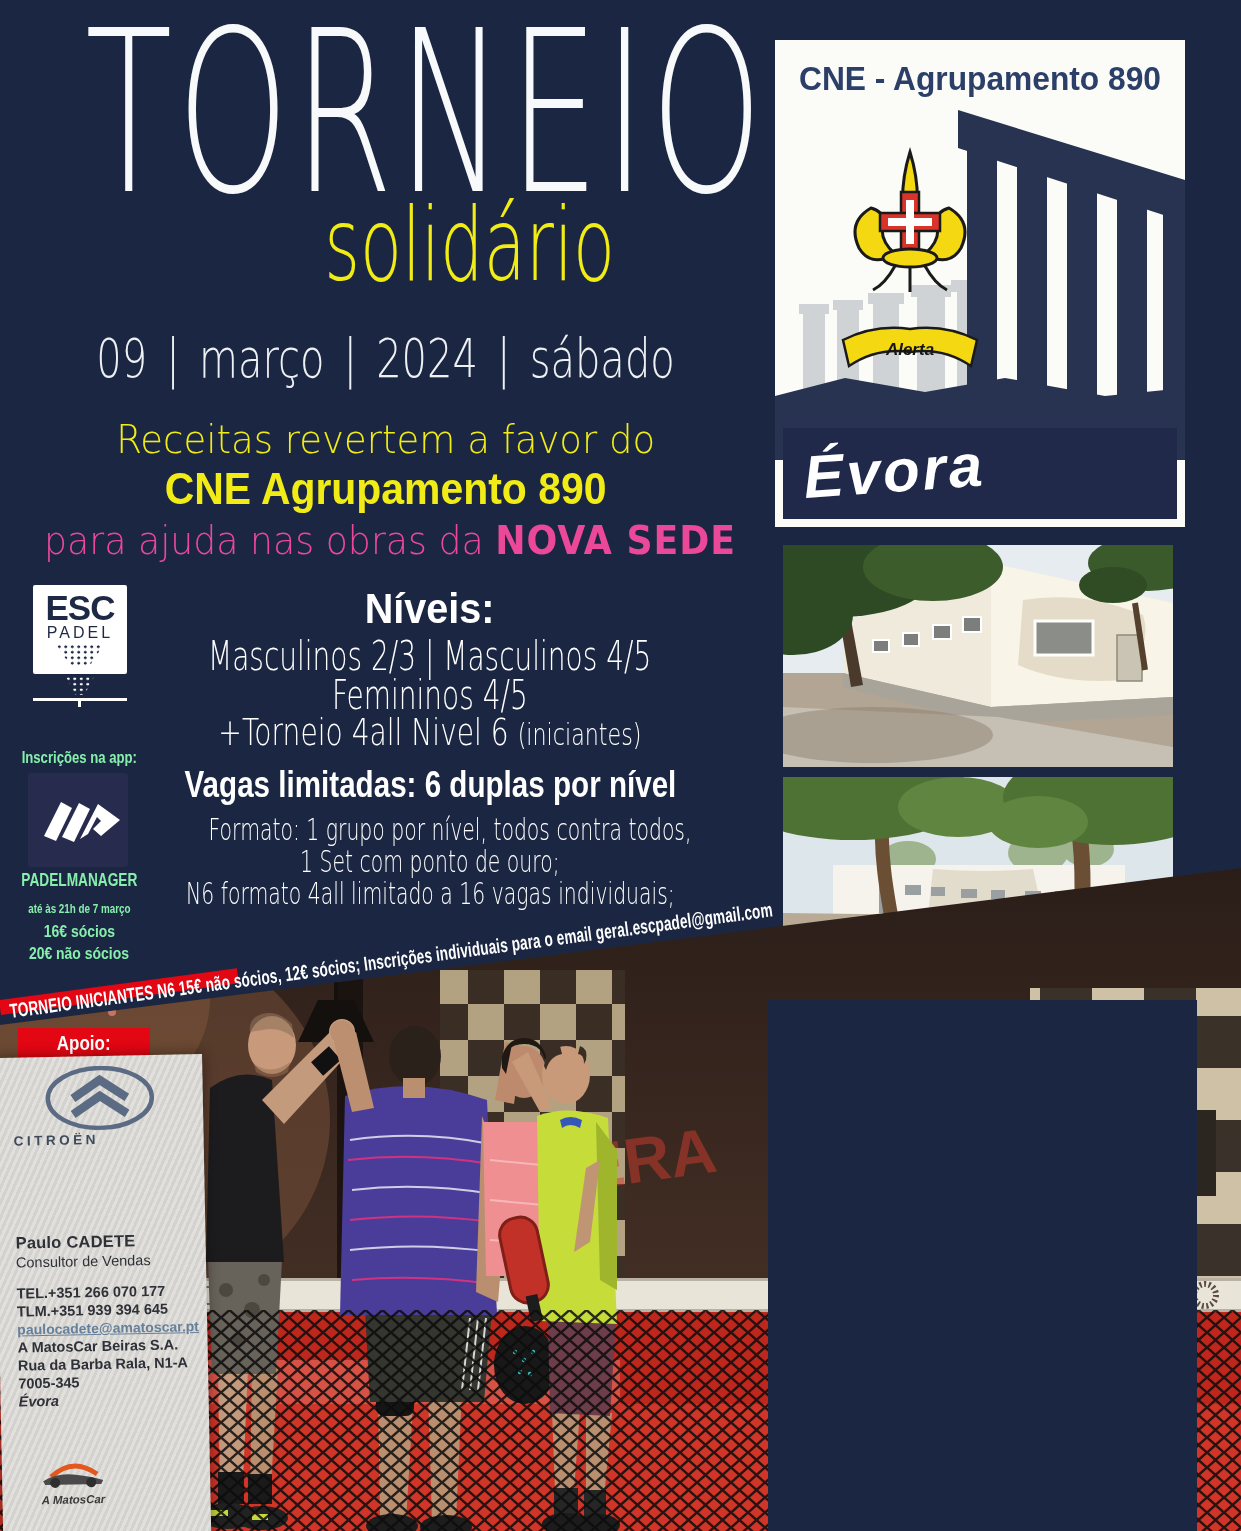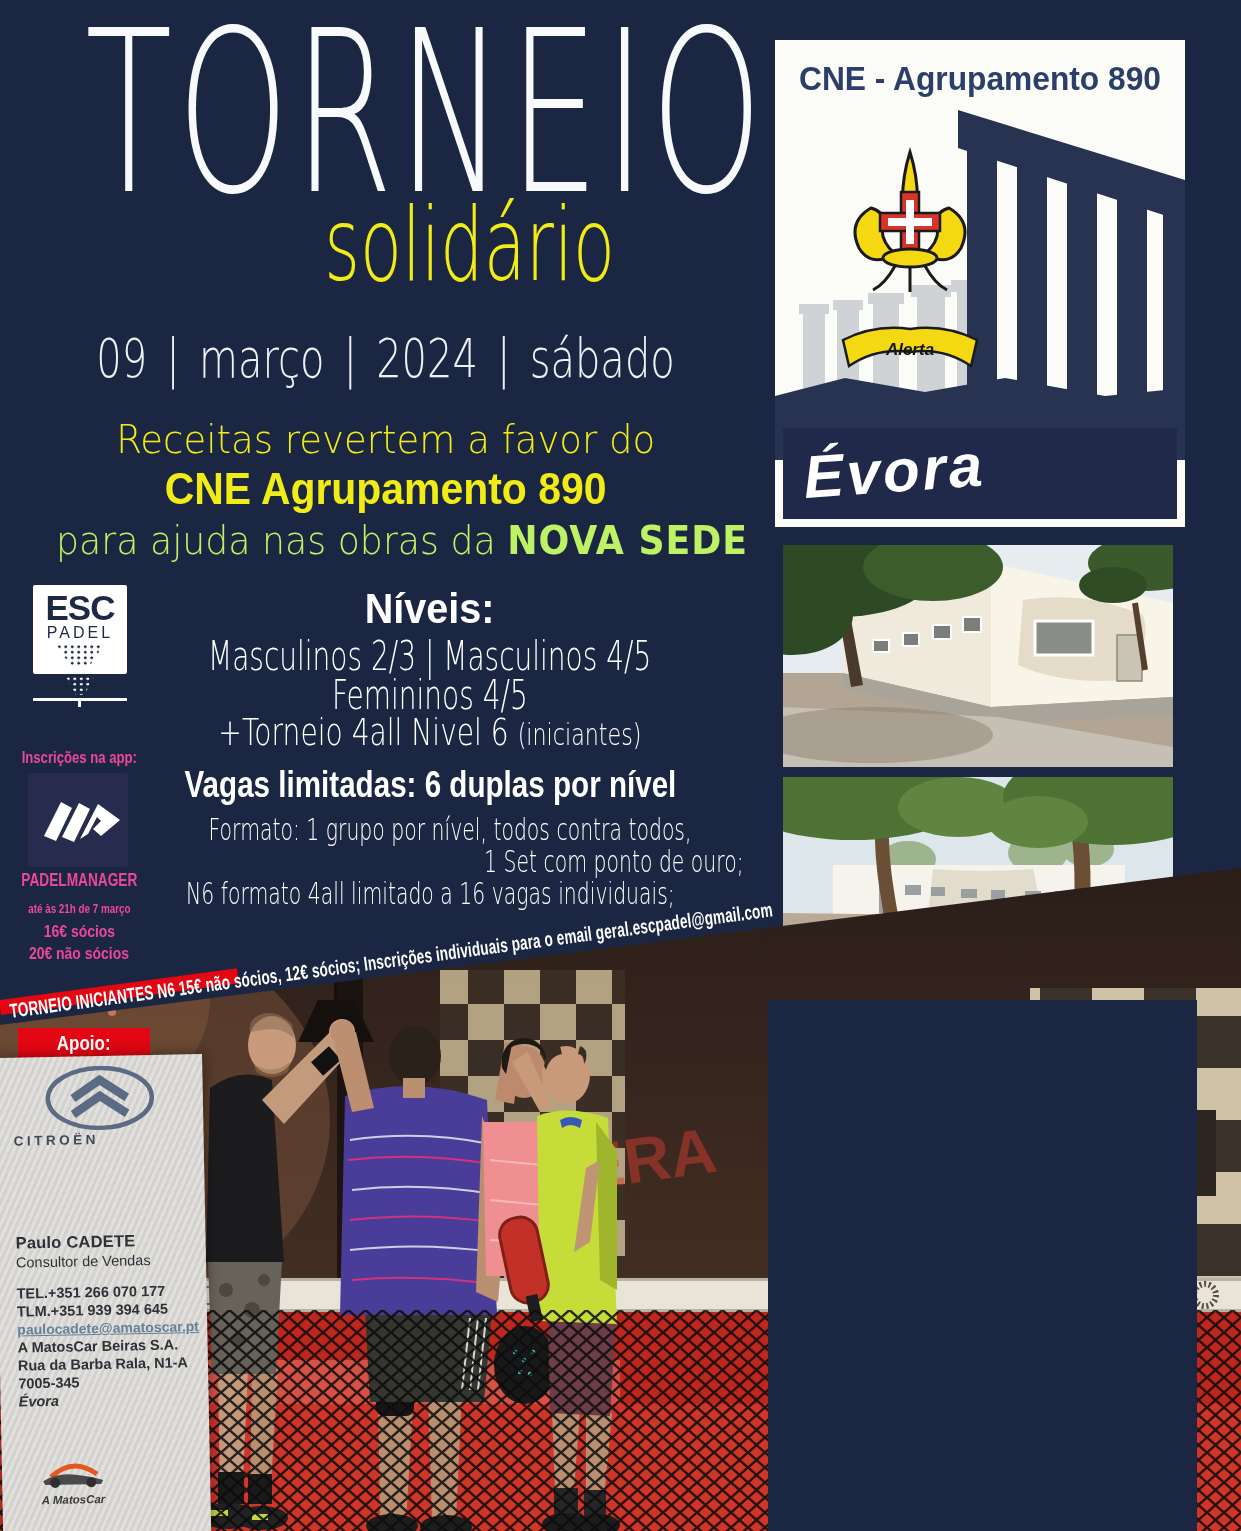--- a/index.html
+++ b/index.html
@@ -17,21 +17,21 @@
   .title .cond{font-size:178px;line-height:1.05;letter-spacing:6px;color:#f7f9fb;transform:scale(0.80,1.26);transform-origin:50% 18%;}
   .subtitle{left:170px;top:196px;width:600px;}
   .subtitle .cond{font-size:98px;line-height:1;color:#f1ec16;transform:scale(0.70,1.04);}
   .dateline{left:0;top:330px;width:772px;}
   .dateline .cond{font-size:50px;color:#eef1f4;word-spacing:8px;transform:scale(0.80,1.08);}
 
   .cause1{left:0;top:417px;width:772px;color:#f1ec16;}
   .cause1 .cond{font-size:39px;transform:scale(0.95,1);}
   .cause2{left:0;top:464px;width:772px;color:#f1ec16;font-weight:700;}
   .cause2 .cond{font-size:44px;transform:scale(0.93,1);}
-  .cause3{left:16px;top:518px;width:772px;color:#bef264;}
+  .cause3{left:4px;top:518px;width:772px;color:#ec4899;}
   .cause3 .cond{font-size:39px;transform:scale(0.93,1);}
   .cause3 strong{font-weight:800;letter-spacing:1px;}
 
   
   .esc-box{left:33px;top:585px;width:94px;height:89px;background:#fff;border-radius:2px;text-align:center;overflow:hidden;}
   .esc-top{margin-top:5px;font-size:35px;font-weight:800;color:#1d2945;letter-spacing:-1px;line-height:1;}
   .esc-bot{font-size:16px;font-weight:400;color:#1d2945;letter-spacing:3px;line-height:1;margin-top:0px;}
   .esc-dots1{width:48px;height:22px;margin:3px auto 0;
     background-image:radial-gradient(#1d2945 1.5px,transparent 1.8px);background-size:6.5px 5.5px;
     clip-path:polygon(0 0,100% 0,70% 100%,30% 100%);}
@@ -48,24 +48,24 @@
   .lvl1 .cond{font-size:40px;transform:scale(0.70,1);}
   .lvl2{left:55px;top:672px;width:750px;}
   .lvl2 .cond{font-size:40px;transform:scale(0.70,1);}
   .lvl3{left:55px;top:710px;width:750px;text-decoration:underline;}
   .lvl3 .cond{font-size:38px;transform:scale(0.74,1);}
   .lvl3 .note{font-size:30px;}
   .vagas{left:55px;top:764px;width:750px;font-weight:700;}
   .vagas .cond{font-size:37px;transform:scale(0.80,1);}
   .fmt{left:55px;width:750px;}
   .fmt .cond{font-size:30px;transform:scale(0.68,1);}
-  .fmt1{top:812px;text-align:right;}.fmt2{top:844px;text-align:right;}.fmt3{top:876px;}
+  .fmt1{top:812px;text-align:right;}.fmt2{top:844px;}.fmt3{top:876px;}
 
   
-  .railtxt{left:0;width:158px;text-align:center;font-weight:700;color:#ec4899;}
+  .railtxt{left:0;width:158px;text-align:center;font-weight:700;color:#86efac;}
   .railtxt .cond{transform:scale(0.82,1);}
   .insc{top:749px;} .insc .cond{font-size:16px;}
   .pm-tile{left:28px;top:773px;width:100px;height:94px;background:#272c4f;border-radius:3px;}
   .pm-name{top:870px;} .pm-name .cond{font-size:18px;transform:scale(0.76,1);}
   .pm-dead{top:899px;} .pm-dead .cond{font-size:12px;}
   .price1{top:922px;} .price1 .cond{font-size:17px;}
   .price2{top:944px;} .price2 .cond{font-size:17px;}
   .pricen{top:1020px;} .pricen .cond{font-size:12.5px;}
 
   

